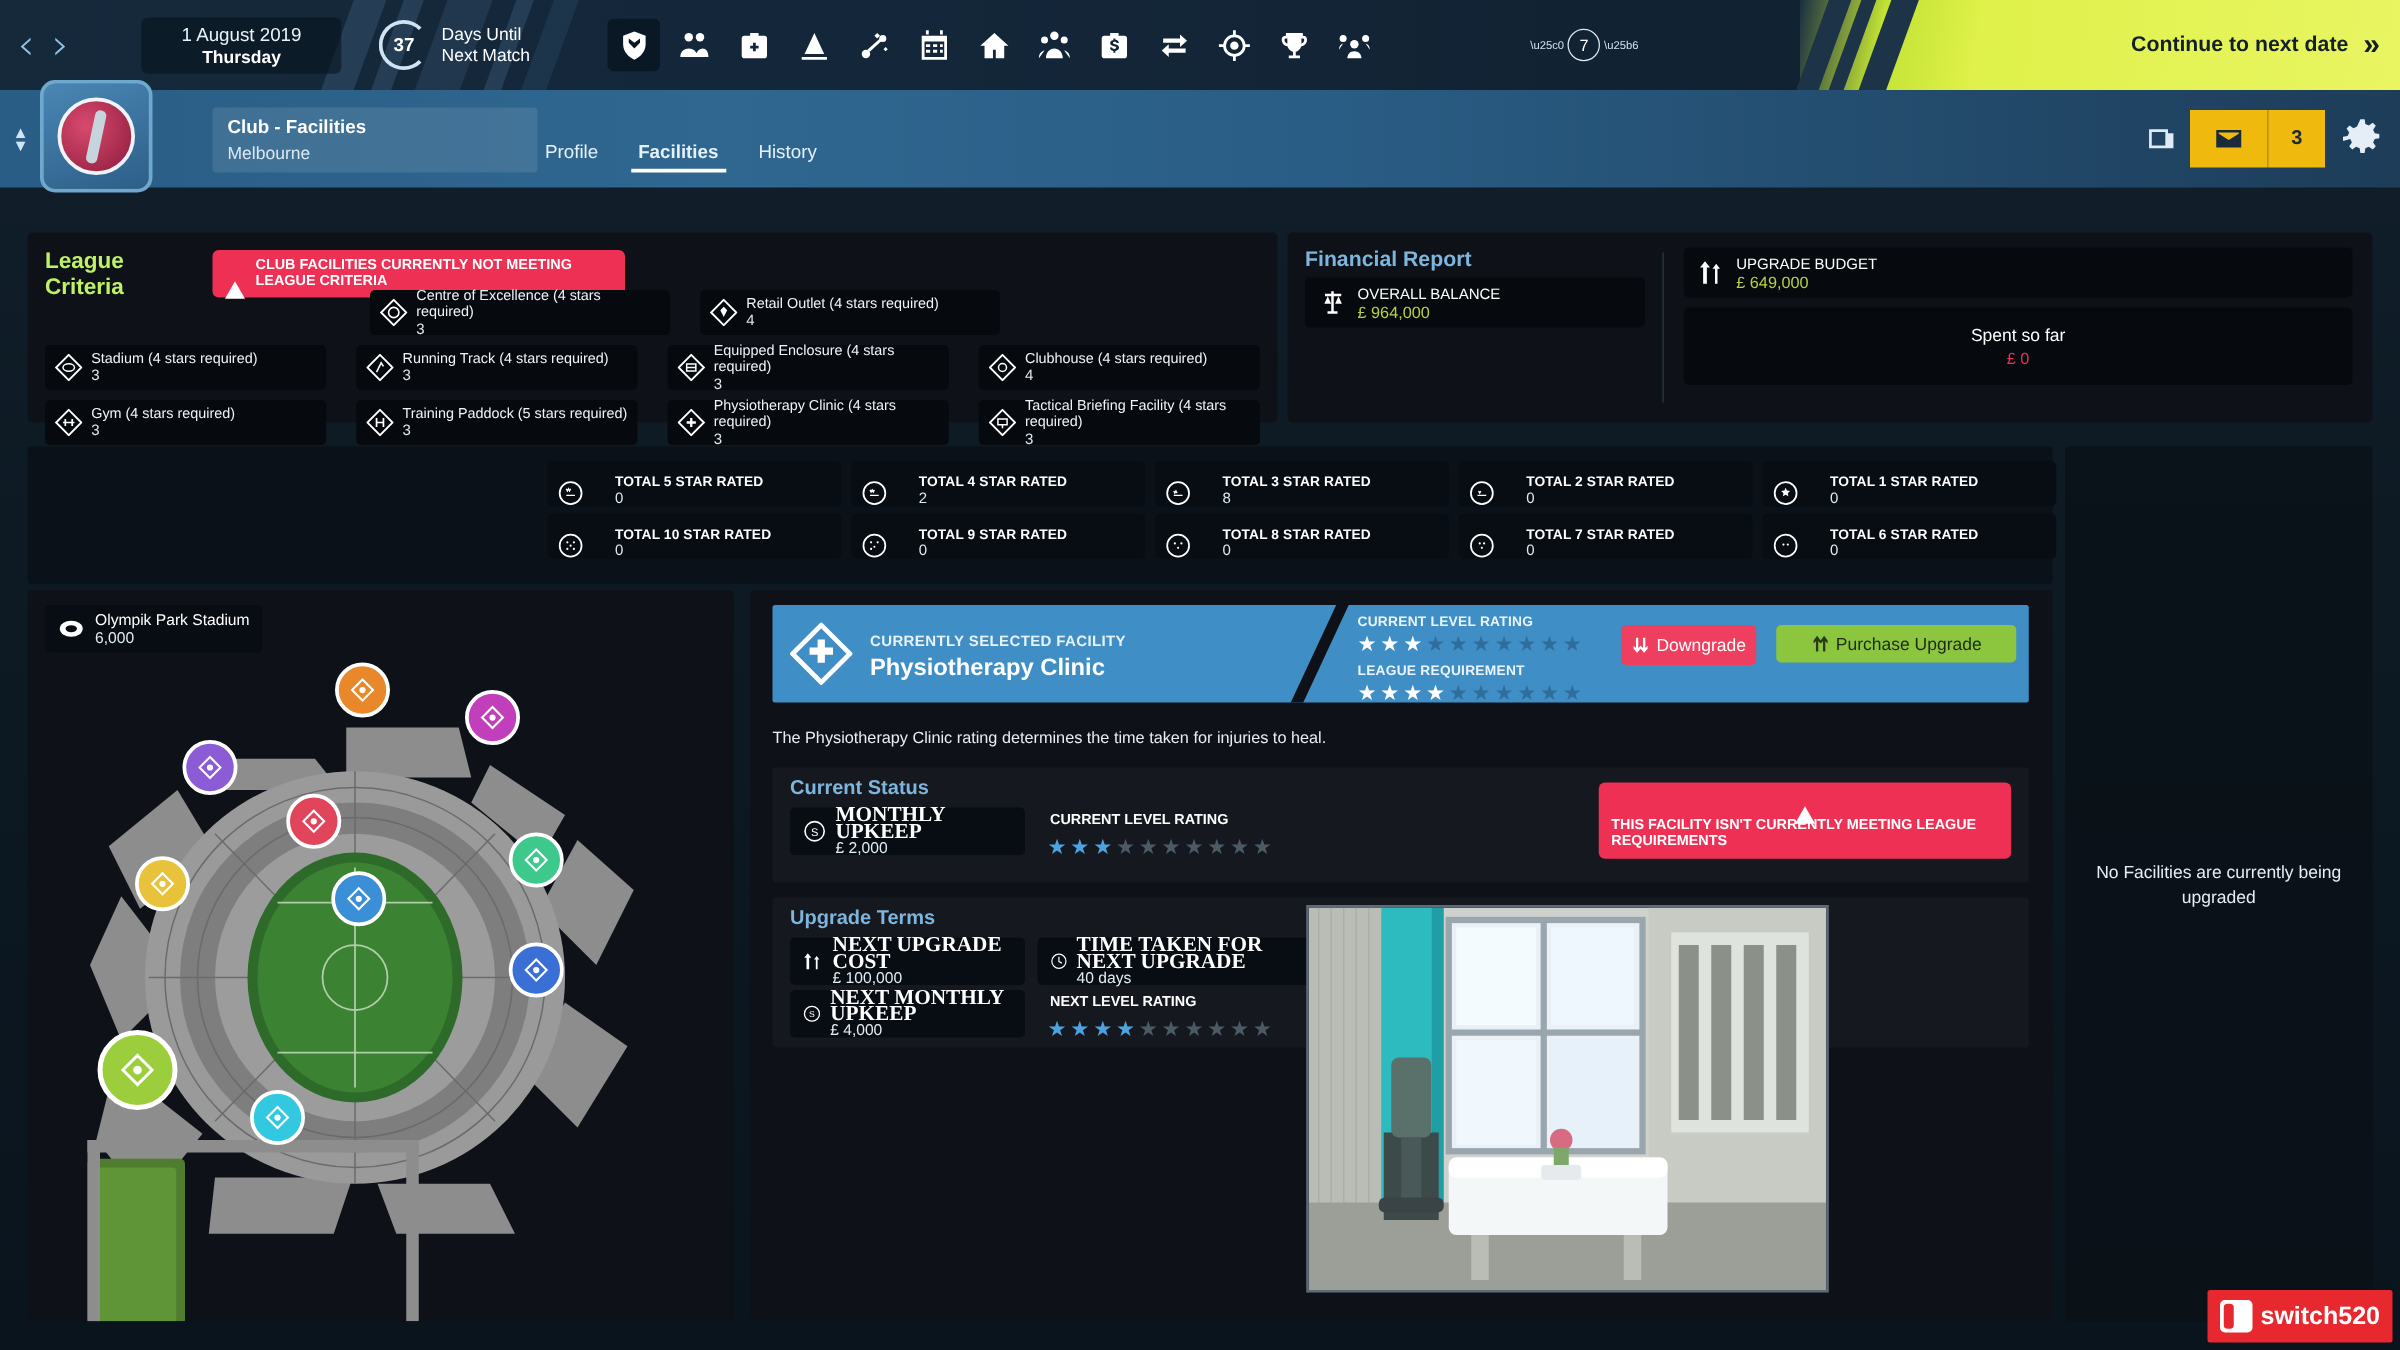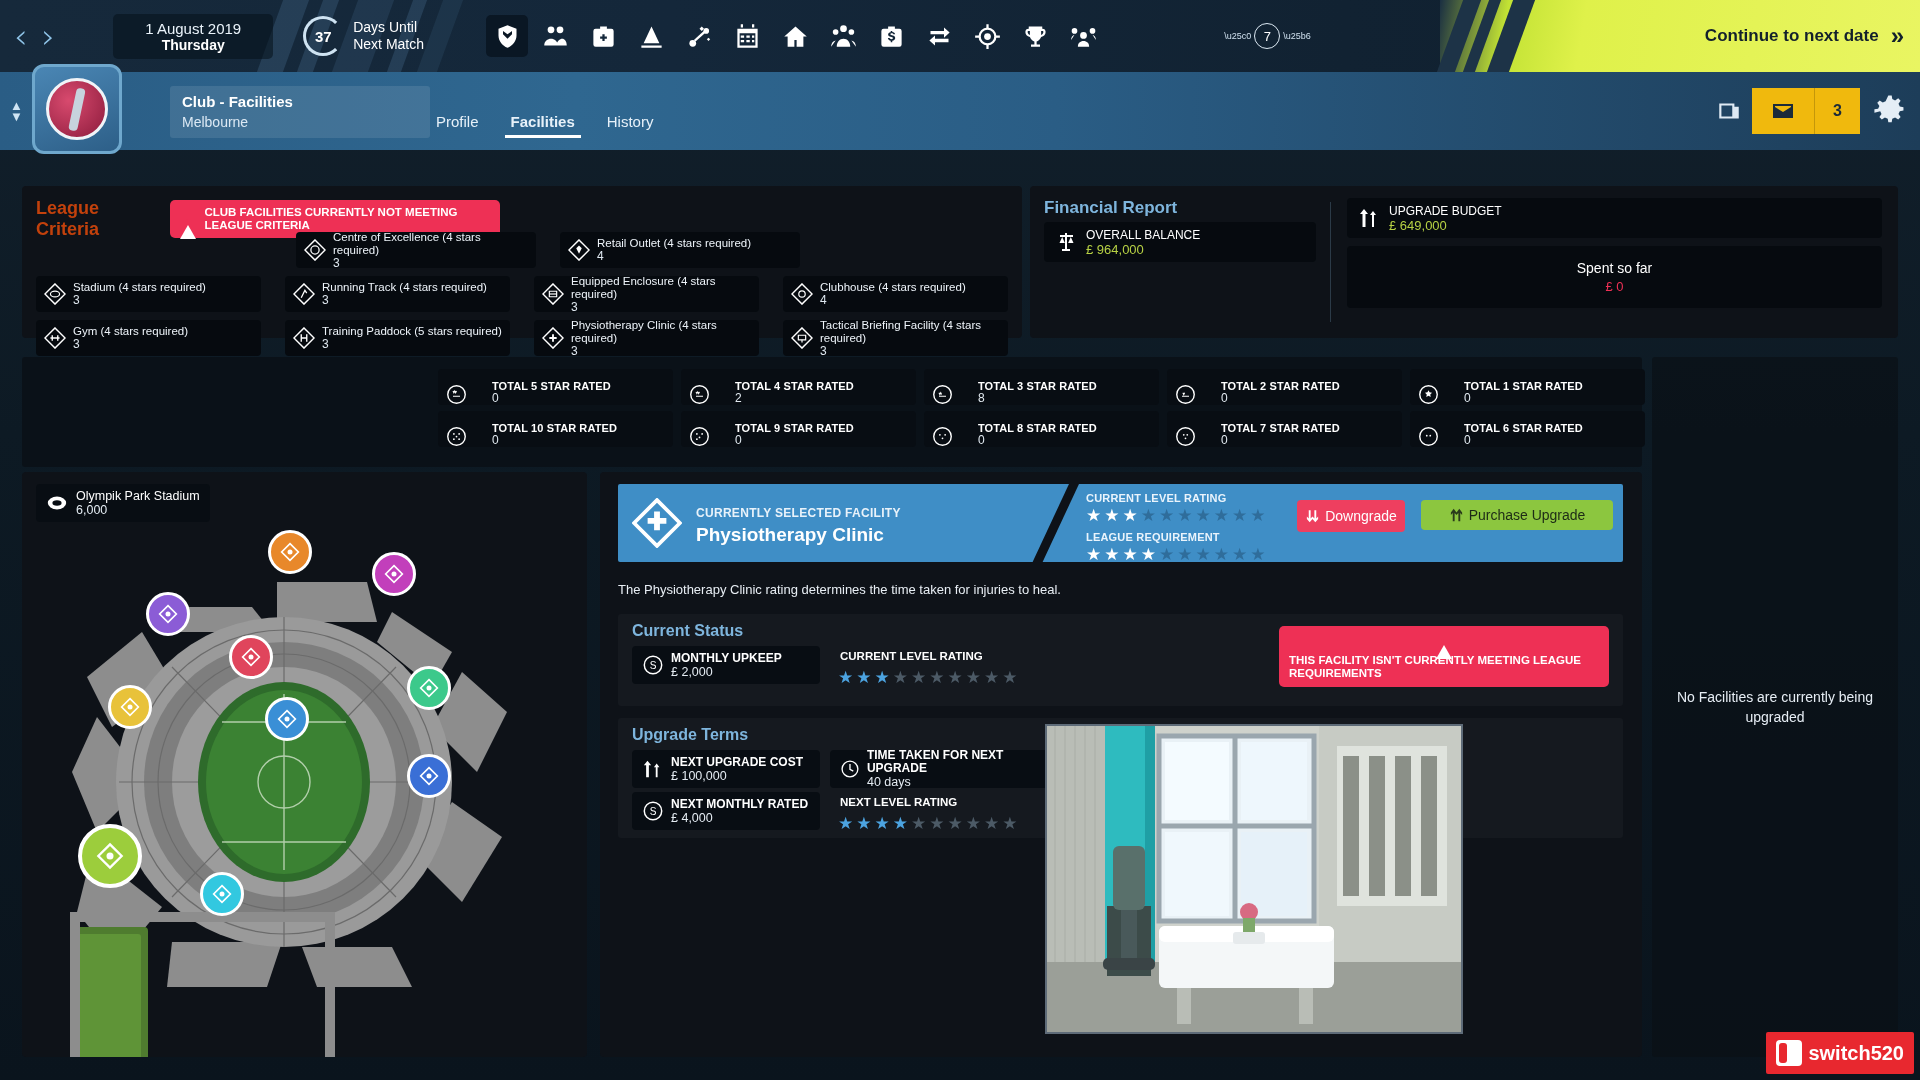--- a/index.html
+++ b/index.html
@@ -78,21 +78,21 @@
   .mailbox svg { width:26px; height:24px; fill:#1b2b3a; }
   .mailcount { width:46px; height:46px; background:#f0b90d; display:flex; align-items:center;
                justify-content:center; color:#1b2b3a; font-size:16px; font-weight:bold;
                border-left:1px solid rgba(0,0,0,.18); }
   .gear { width:60px; height:78px; display:flex; align-items:center; justify-content:center; cursor:pointer;}
   .gear svg { width:34px; height:34px; fill:#e5eef6; }
 
   
   .criteria { position:absolute; left:22px; top:186px; width:1000px; height:152px;
               background:#0e1218; border-radius:4px; padding:12px 14px; }
-  .crit-title { font-size:18px; color:#c2410c; font-weight:bold; display:inline-block;
+  .crit-title { font-size:18px; color:#bef264; font-weight:bold; display:inline-block;
                 vertical-align:middle; width:130px; }
   .warnbar { display:inline-flex; align-items:center; gap:8px; vertical-align:middle;
              width:330px; background:#ee3055; border-radius:5px; padding:6px 10px;
              font-size:11.5px; font-weight:bold; line-height:13px; }
   .warnbar .wi { flex:0 0 auto; }
   .warn-tri { width:0;height:0;border-left:8px solid transparent;border-right:8px solid transparent;
               border-bottom:14px solid #fff; position:relative;}
   .warn-tri::after{content:'!';position:absolute;left:-3px;top:3px;color:#ee3055;font-size:9px;font-weight:bold;}
   .crit-grid { position:absolute; left:14px; top:46px; width:972px; }
   .crit-row { display:flex; gap:24px; margin-bottom:8px; }
@@ -164,21 +164,21 @@
   .btn-up { position:absolute; right:10px; top:16px; width:192px; height:30px; background:#8cc63f;
             border-radius:4px; display:flex; align-items:center; justify-content:center; gap:5px;
             font-size:14px; color:#1d2b16; cursor:pointer; }
   .desc { position:absolute; left:18px; top:110px; font-size:13px; color:#e8eef4; }
   .subpanel { position:absolute; background:#15191f; border-radius:3px; }
   .cs { left:18px; top:142px; width:1005px; height:92px; }
   .ut { left:18px; top:246px; width:1005px; height:120px; }
   .sectitle { position:absolute; left:14px; top:8px; font-size:16px; font-weight:bold; color:#7eb5dd; }
   .infobox { position:absolute; background:#080d13; border-radius:4px; height:38px;
              display:flex; align-items:center; gap:7px; padding:0 10px; }
-  .infobox .l { font-size:12px; color:#fff; line-height:13px; font-weight:bold; }
+  .infobox .l { font-size:17px; color:#fff; line-height:13px; font-weight:bold;font-family:Liberation Serif, serif; }
   .infobox .v { font-size:12.5px; color:#e4ebf2; line-height:14px; }
   .ratelab { position:absolute; font-size:11.5px; color:#fff; font-weight:bold; }
   .alertbox { position:absolute; right:14px; top:12px; width:330px; background:#ee3055;
               border-radius:5px; padding:7px 10px; display:flex; gap:8px; align-items:center;
               font-size:11.5px; font-weight:bold; line-height:13px;flex-direction:column; }
   .photo { position:absolute; left:445px; top:252px; width:418px; height:310px;
            border:2px solid #5e6b78; overflow:hidden; background:#1a2028; }
 
   
   .rightpanel { position:absolute; left:1652px; top:357px; width:246px; height:700px;
@@ -834,21 +834,21 @@
             <div class="l">TIME TAKEN FOR NEXT UPGRADE</div>
              <div class="v">40 days</div>
           </div>
       </div>
       <div class="infobox" style="left:14px;top:74px;width:188px">
         <svg width="22" height="22" viewBox="0 0 24 24">
             <circle cx="12" cy="12" r="9.5" fill="none" stroke="#fff" stroke-width="1.6"></circle>
             <text x="12" y="16.5" font-size="11" text-anchor="middle" fill="#fff" font-family="Liberation Sans">S</text>
           </svg>
         <div>
-            <div class="l">NEXT MONTHLY RATED</div>
+            <div class="l">NEXT MONTHLY UPKEEP</div>
              <div class="v">£ 4,000</div>
           </div>
       </div>
       <div class="ratelab" style="left:222px;top:78px">NEXT LEVEL RATING</div>
       <div class="stars" style="position:absolute;left:220px;top:94px">
         <span class="star blueon">★</span>
           <span class="star blueon">★</span>
           <span class="star blueon">★</span>
           <span class="star blueon">★</span>
         <span class="star blueoff">★</span>

